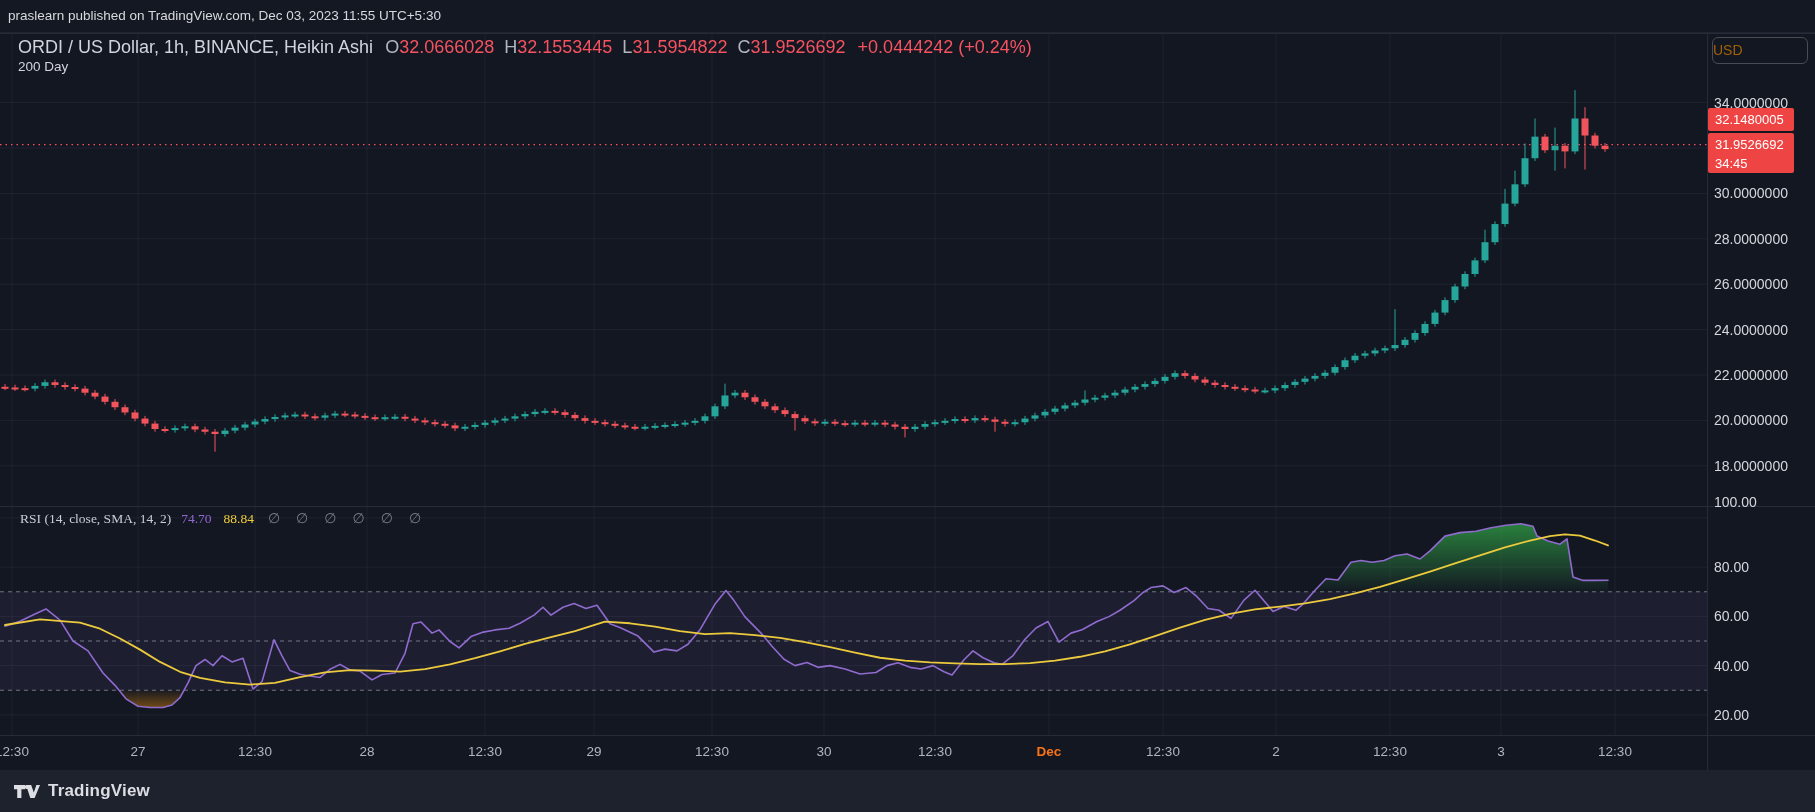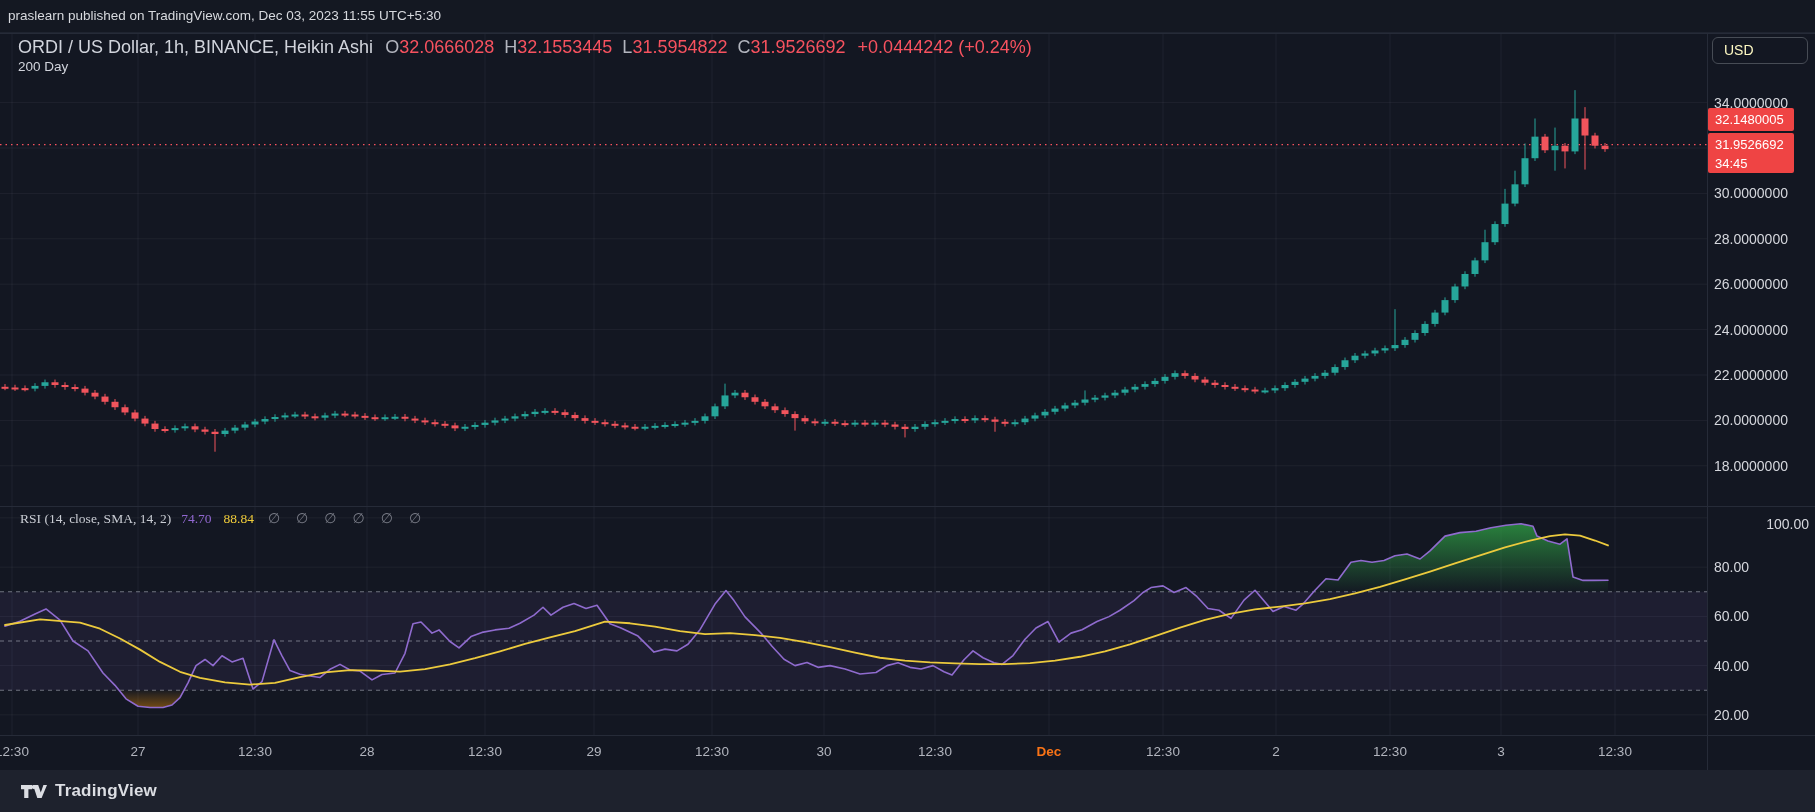--- a/index.html
+++ b/index.html
@@ -17,32 +17,32 @@
   .ohlc-change{color:#f7525f;margin-left:2px;}
   .legend-row2{position:absolute;left:18px;top:59px;height:17px;font-size:13.5px;color:#d1d4dc;}
   .rsi-legend{position:absolute;left:20px;top:510px;display:flex;align-items:center;height:17px;
     font-size:13.5px;white-space:pre;font-family:Liberation Serif, serif;}
   .rsi-title{color:#c9ccd3;}
   .rsi-val{color:#9168d0;margin-left:10px;}
   .rsi-ma-val{color:#f0cc3a;margin-left:12px;}
   .rsi-empties{display:flex;margin-left:14px;color:#787b86;font-size:14px;}
   .rsi-empties span{margin-right:16px;}
   .usd-button{position:absolute;left:1712px;top:37px;width:96px;height:27px;border:1px solid #474c55;
-    border-radius:6px;box-sizing:border-box;color:#fef9c3;font-size:14px;line-height:25px;
-    padding-left:11px;cursor:default;background:#131722;}
+    border-radius:6px;box-sizing:border-box;color:#a16207;font-size:14px;line-height:25px;
+    cursor:default;background:#131722;}
   .price-tick,.rsi-tick{position:absolute;left:1714px;width:95px;font-size:14px;color:#d5d7dd;height:16px;line-height:16px;}
   .time-label{position:absolute;top:743px;height:17px;line-height:17px;font-size:13.5px;color:#b2b5be;
     transform:translateX(-50%);white-space:nowrap;}
   .time-label.bold{color:#f97316;font-weight:bold;}
   .badge{position:absolute;left:1708px;background:#ef4444;color:#fff;border-radius:2px;
     font-size:13px;padding-left:7px;box-sizing:border-box;width:86px;}
   .badge-price{top:108px;height:23px;line-height:23px;}
   .badge-close{top:133px;height:40px;line-height:19px;padding-top:2px;}
   .bottom-bar{position:absolute;left:0;top:770px;width:100%;height:42px;background:#1e222d;
-    display:flex;align-items:center;padding-left:21px;box-sizing:border-box;}
+    display:flex;align-items:center;padding-left:14px;box-sizing:border-box;}
   .tv-wordmark{color:#dcdee3;font-size:17px;font-weight:bold;margin-left:8px;letter-spacing:.2px;}
 </style>
 </head>
 <body>
 
 <div id="app">
 
   <svg id="chart-svg" width="1815" height="812">
     <defs>
       <linearGradient id="gradOB" x1="0" y1="518" x2="0" y2="592" gradientUnits="userSpaceOnUse">
@@ -472,21 +472,21 @@
       <div class="price-tick" style="top: 185.4px;">30.0000000</div>
       <div class="price-tick" style="top: 140px;">32.0000000</div>
       <div class="price-tick" style="top: 94.6px;">34.0000000</div>
     </div>
   <div class="badge badge-price">32.1480005</div>
   <div class="badge badge-close">
     <div>31.9526692</div>
     <div>34:45</div>
   </div>
   <div id="rsi-ticks">
-      <div class="rsi-tick" style="top: 516px; text-align: right;">100.00</div>
+      <div class="rsi-tick" style="top: 494px;">100.00</div>
       <div class="rsi-tick" style="top: 559.125px;">80.00</div>
       <div class="rsi-tick" style="top: 608.375px;">60.00</div>
       <div class="rsi-tick" style="top: 657.625px;">40.00</div>
       <div class="rsi-tick" style="top: 706.875px;">20.00</div>
     </div>
 
   <div id="time-labels">
       <div class="time-label" style="left: 12px;">12:30</div>
       <div class="time-label" style="left: 138px;">27</div>
       <div class="time-label" style="left: 255px;">12:30</div>

